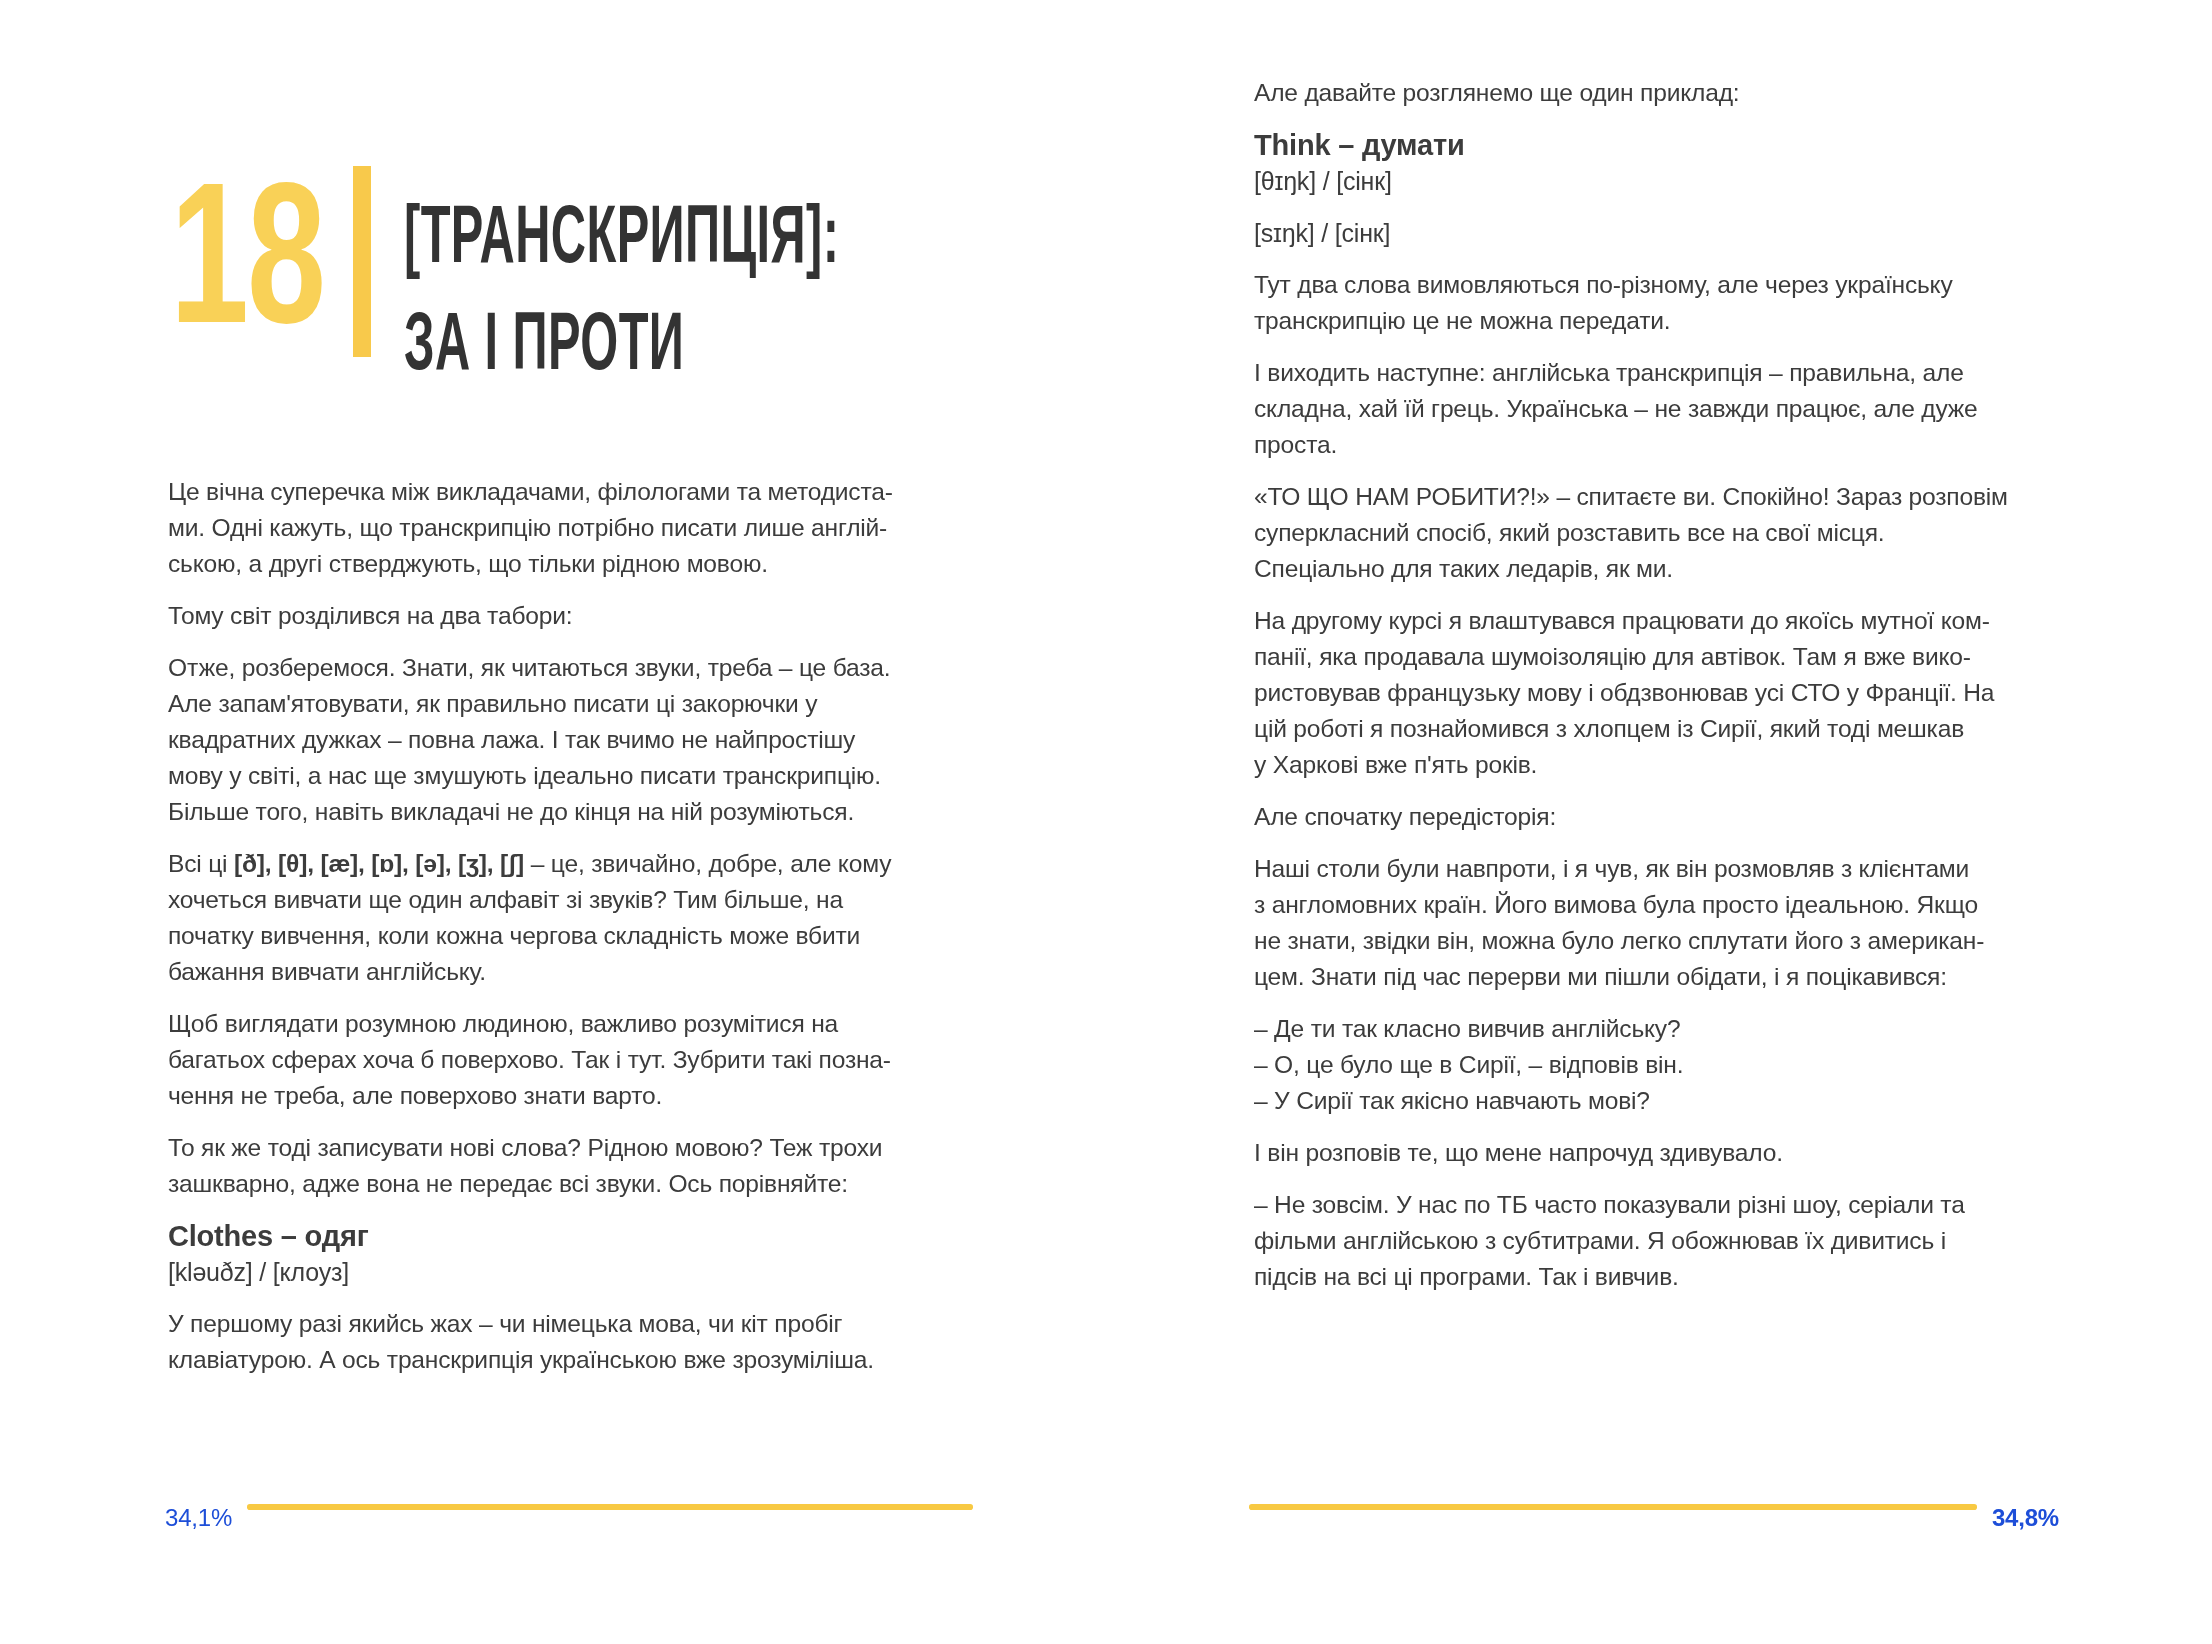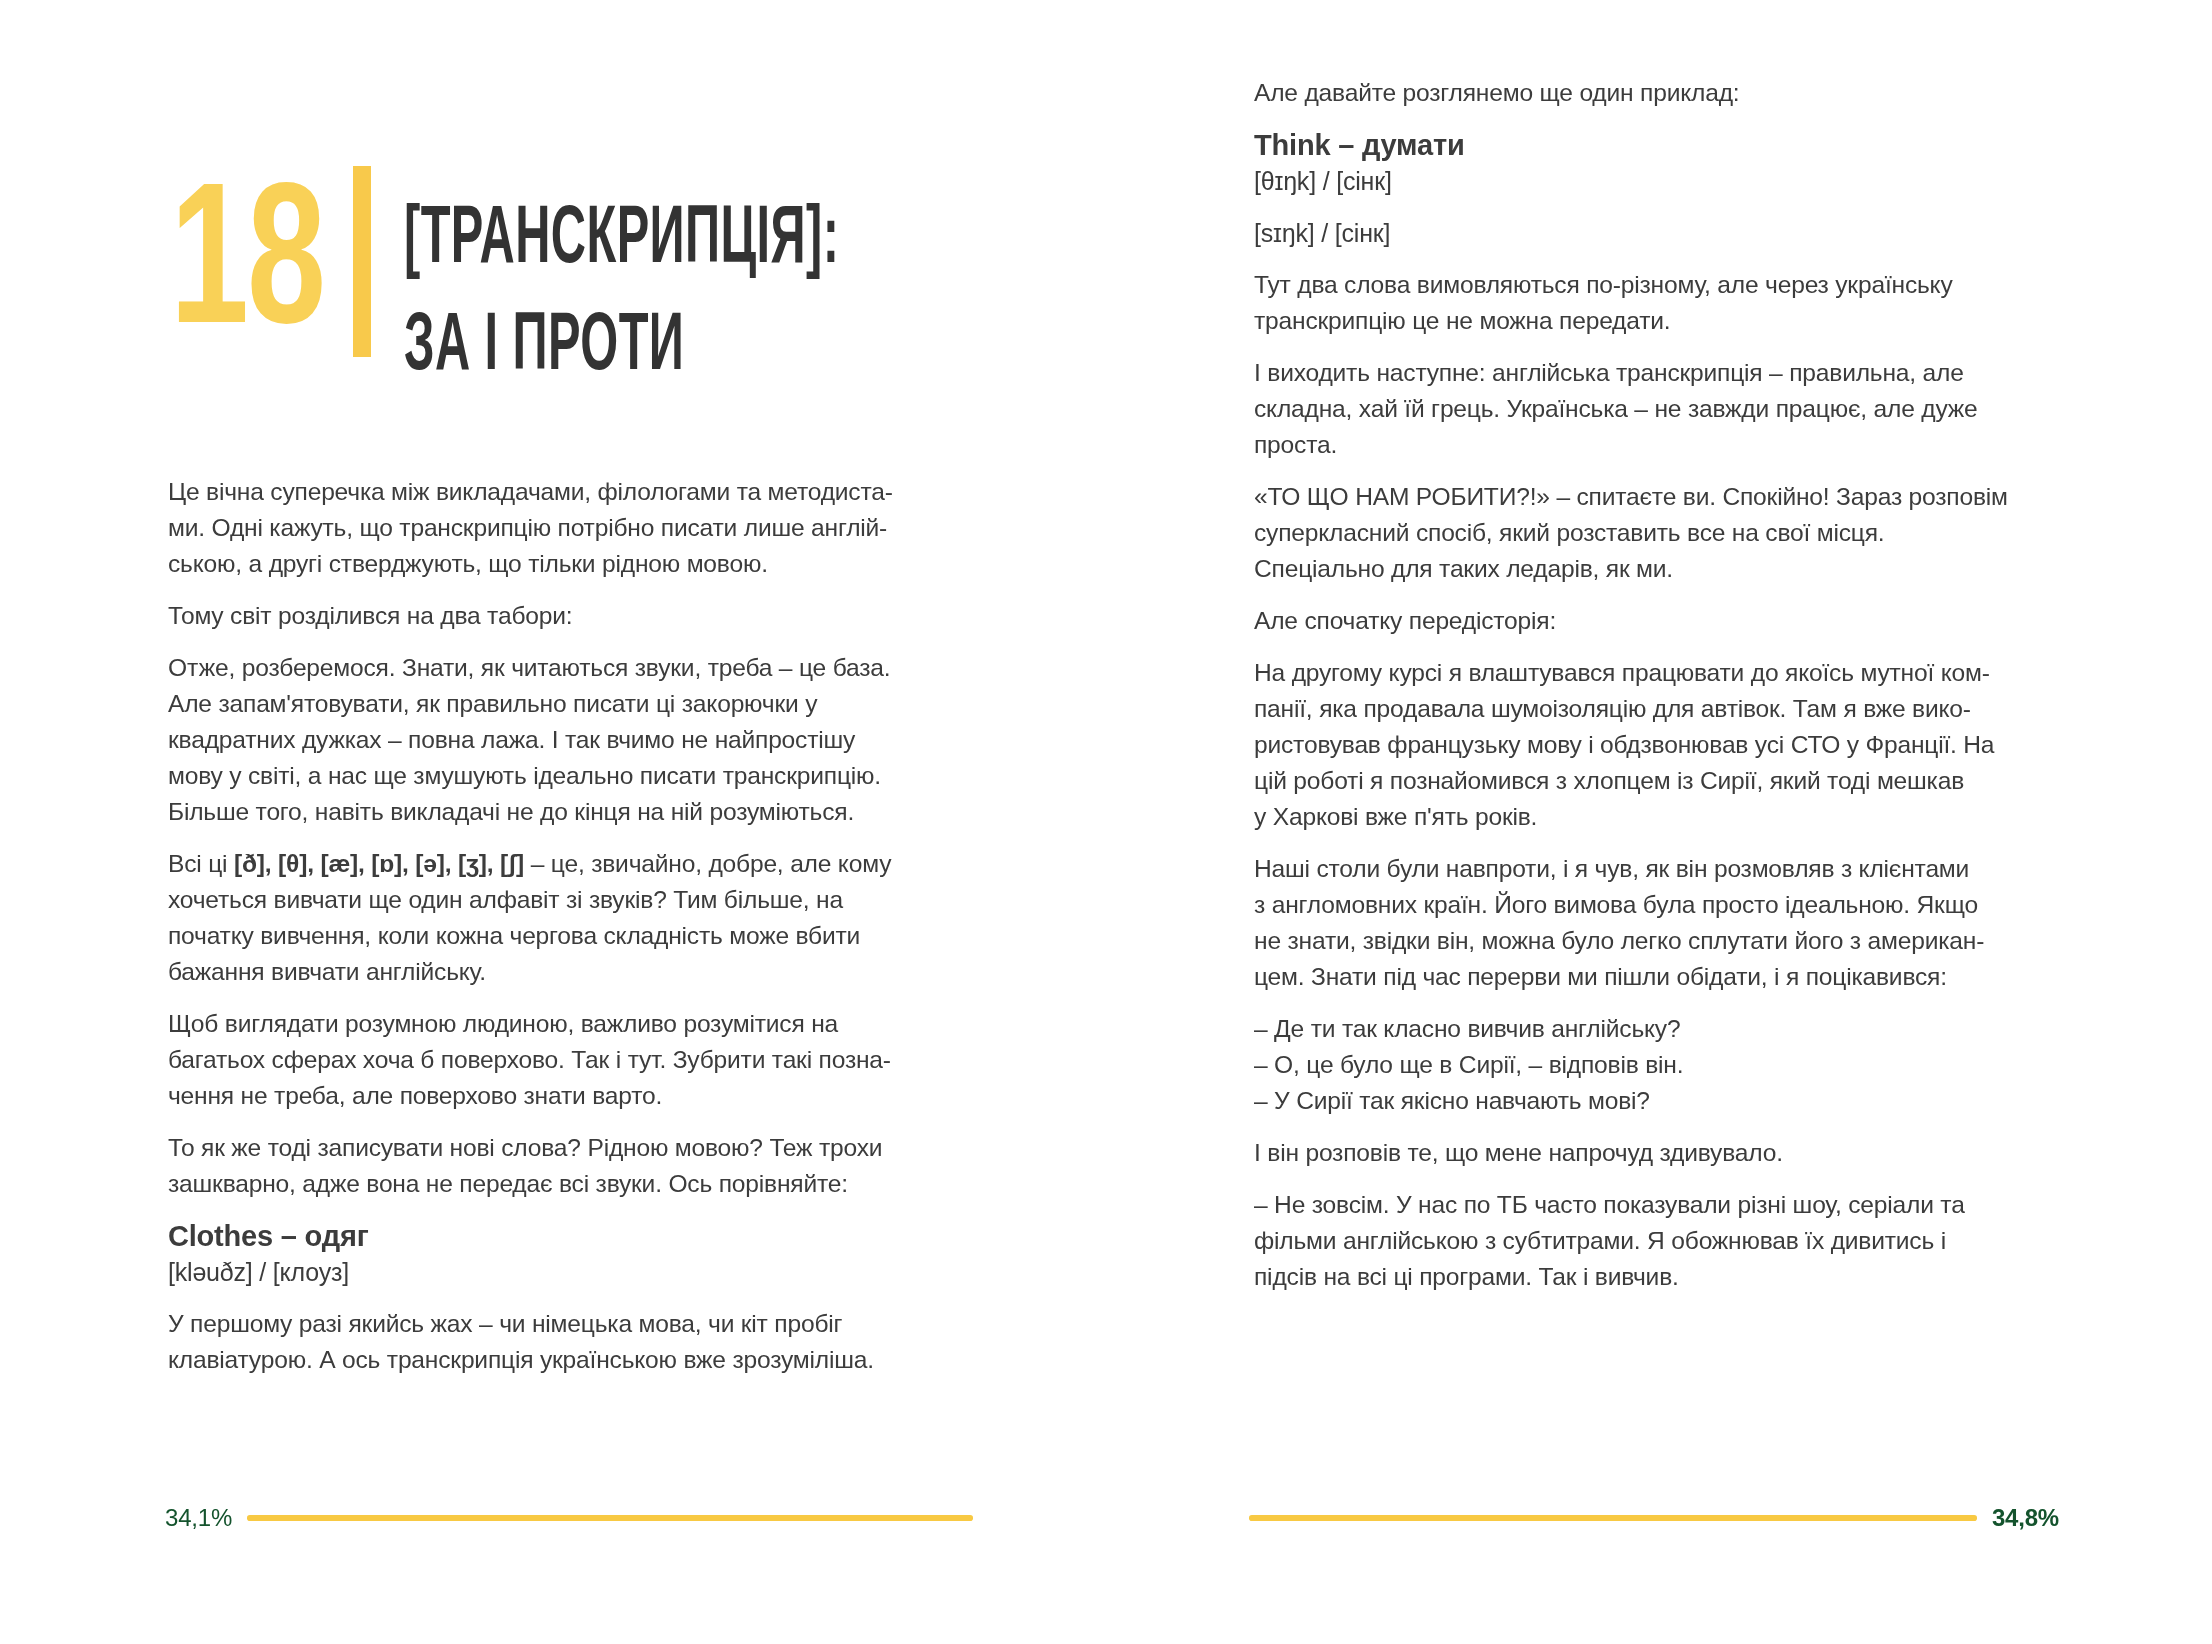--- a/index.html
+++ b/index.html
@@ -41,22 +41,22 @@
     white-space:pre-line;
   }
   .bold { font-weight:bold; }
   .word-pair { margin:0 0 16px 0; }
   .word-term { font-weight:bold; font-size:29px; line-height:36px; letter-spacing:-0.2px; }
   .word-ipa  { font-size:25px; line-height:36px; letter-spacing:-0.2px; }
 
   
   .footer {
     position:absolute; top:1504px; height:28px;
-    display:flex; align-items:center;
-    font-size:24px; color:#14532d; letter-spacing:-0.2px;
+    display:flex; align-items:flex-start;
+    font-size:24px; color:#1d4ed8; letter-spacing:-0.2px;
   }
   .footer-left  { left:165px;  width:808px; }
   .footer-right { left:1249px; width:810px;font-weight:bold; }
   .progress-line { flex:1; height:5.7px; background:#f8c943; border-radius:2.8px; }
   .footer-left  .progress-line { margin-left:15px; }
   .footer-right .progress-line { margin-right:15px; }
 </style>
 </head>
 <body>
 
@@ -107,26 +107,26 @@
       <div class="word-ipa">[sɪŋk] / [сінк]</div>
     </div>
     <p class="para">Тут два слова вимовляються по-різному, але через українську
 транскрипцію це не можна передати.</p>
     <p class="para">І виходить наступне: англійська транскрипція – правильна, але
 складна, хай їй грець. Українська – не завжди працює, але дуже
 проста.</p>
     <p class="para">«ТО ЩО НАМ РОБИТИ?!» – спитаєте ви. Спокійно! Зараз розповім
 суперкласний спосіб, який розставить все на свої місця.
 Спеціально для таких ледарів, як ми.</p>
-    <p class="para">Але спочатку передісторія:</p>
     <p class="para">На другому курсі я влаштувався працювати до якоїсь мутної ком-
 панії, яка продавала шумоізоляцію для автівок. Там я вже вико-
 ристовував французьку мову і обдзвонював усі СТО у Франції. На
 цій роботі я познайомився з хлопцем із Сирії, який тоді мешкав
 у Харкові вже п'ять років.</p>
+    <p class="para">Але спочатку передісторія:</p>
     <p class="para">Наші столи були навпроти, і я чув, як він розмовляв з клієнтами
 з англомовних країн. Його вимова була просто ідеальною. Якщо
 не знати, звідки він, можна було легко сплутати його з американ-
 цем. Знати під час перерви ми пішли обідати, і я поцікавився:</p>
     <p class="para">– Де ти так класно вивчив англійську?
 – О, це було ще в Сирії, – відповів він.
 – У Сирії так якісно навчають мові?</p>
     <p class="para">І він розповів те, що мене напрочуд здивувало.</p>
     <p class="para">– Не зовсім. У нас по ТБ часто показували різні шоу, серіали та
 фільми англійською з субтитрами. Я обожнював їх дивитись і

